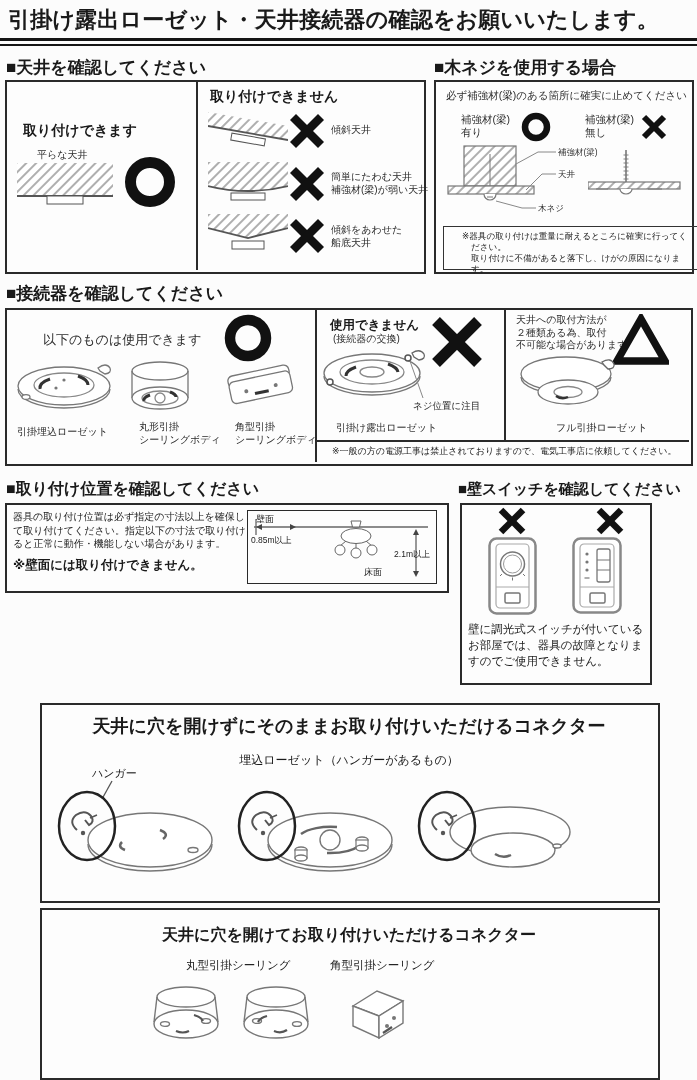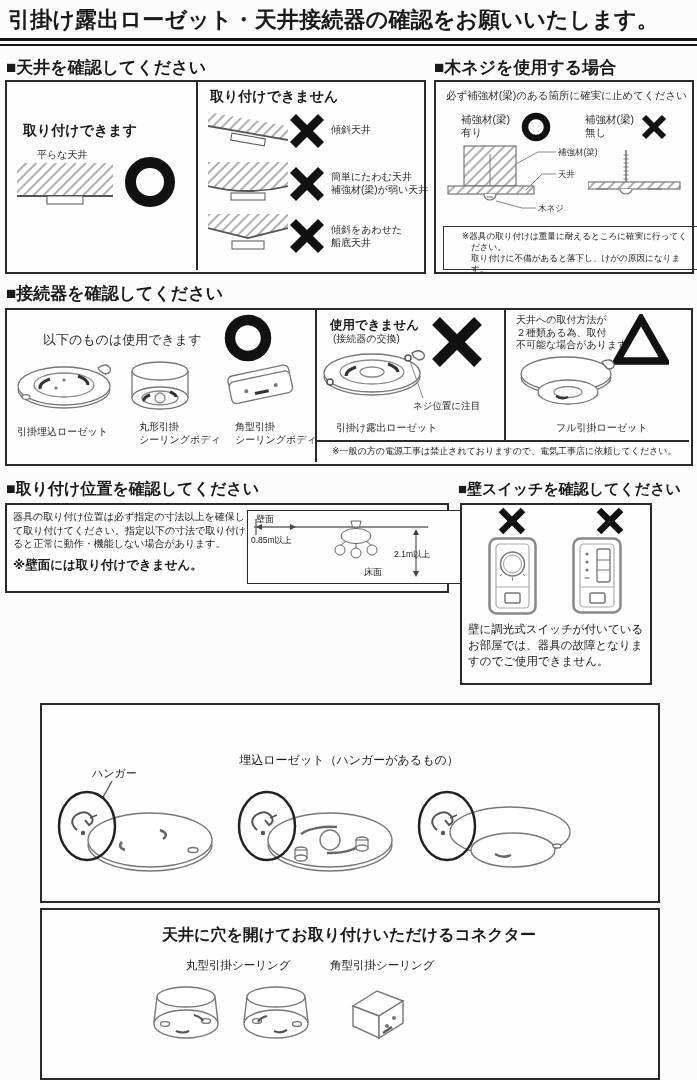--- a/index.html
+++ b/index.html
@@ -4,21 +4,21 @@
 <style>
   html,body{margin:0;padding:0;background:#e8e8e8;}
   .page{position:relative;width:697px;height:1080px;background:#fcfcfc;overflow:hidden;
         font-family:"Liberation Sans","DejaVu Sans",sans-serif;color:#1a1a1a;}
   .abs{position:absolute;}
   .hdr{font-size:22px;font-weight:bold;letter-spacing:0.2px;white-space:nowrap;}
   .rule{border-top:3px solid #151515;border-bottom:2px solid #151515;height:3px;}
   .sec-h{font-size:17px;font-weight:bold;white-space:nowrap;}
   .sec-h.small{font-size:15px;}
   .box{border:2px solid #2a2a2a;background:#fdfdfd;}
-  .box.thin{border-width:1.5px;padding-left:31px;}
+  .box.thin{border-width:1.5px;}
   .vdiv{background:#2a2a2a;width:2px;}
   .hdiv{background:#2a2a2a;height:1.5px;}
   .cell-title{font-size:14px;font-weight:600;white-space:nowrap;}
   .lbl{font-size:10px;line-height:12.5px;color:#2b2b2b;white-space:nowrap;}
   .lbl-s{font-size:8.5px;line-height:10.5px;color:#333;white-space:nowrap;}
   .note-box{border:1.5px solid #333;font-size:8.6px;line-height:11px;color:#222;padding:4px 18px;}
   .indent{padding-left:9px;}
   .p2-title{font-size:12.5px;font-weight:600;white-space:nowrap;}
   .p-note{font-size:9px;color:#222;white-space:nowrap;}
   .body-txt{font-size:10px;line-height:13.5px;color:#222;white-space:nowrap;}
@@ -335,20 +335,21 @@
     <rect x="18" y="56" width="15" height="10" rx="1.5" fill="#fff" stroke="#777" stroke-width="1.5"></rect>
   </svg>
 
   <div class="abs ws-note" style="left:468px;top:621px;">
     <div>壁に調光式スイッチが付いている</div>
     <div>お部屋では、器具の故障となりま</div>
     <div>すのでご使用できません。</div>
   </div>
 
   <div class="abs box" style="left:40px;top:703px;width:616px;height:196px;border-width:2.5px;"></div>
+  <div class="abs b1-title" style="left:40px;top:714px;width:618px;">天井に穴を開けずにそのままお取り付けいただけるコネクター</div>
   <div class="abs b1-sub" style="left:40px;top:752px;width:618px;">埋込ローゼット（ハンガーがあるもの）</div>
   <div class="abs b2-lbl" style="left:92px;top:766px;font-size:11px;">ハンガー</div>
   <svg class="abs" style="left:96px;top:780px;" width="30" height="22">
     <line x1="16" y1="1" x2="6" y2="19" stroke="#555" stroke-width="1.3"></line>
   </svg>
 
   <svg class="abs" style="left:55px;top:788px;" width="165" height="98">
     <g stroke="#777" fill="#fff" stroke-width="1.4">
       <ellipse cx="95" cy="52" rx="62" ry="27"></ellipse>
       <path d="M33,56 a62,27 0 0 0 124,0" fill="none"></path>

